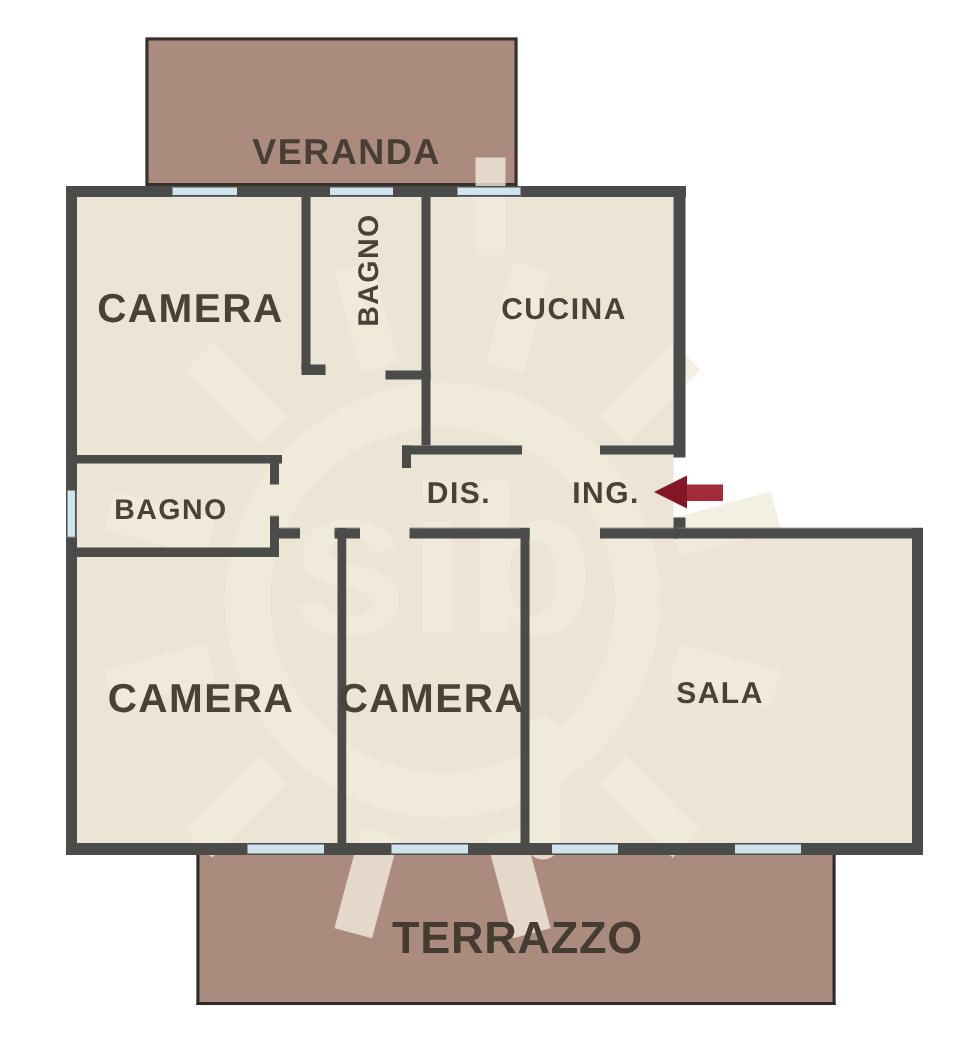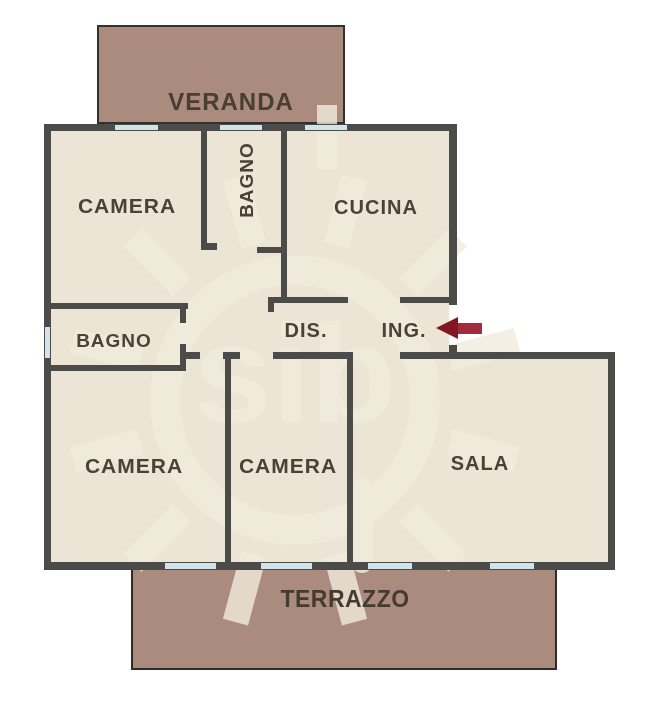--- a/index.html
+++ b/index.html
@@ -28,29 +28,29 @@
   .wm-hook{left:56px;top:78px;width:22px;height:95px;border-radius:12px;}
   
   .wall{position:absolute;background:var(--wall,#4b4b49);z-index:3;}
   
   .win{position:absolute;background:var(--window,#cfe4ed);z-index:4;box-sizing:border-box;}
   .win-h{border-top:1px solid var(--wall,#4b4b49);border-bottom:1px solid var(--wall,#4b4b49);}
   .win-v{border-left:1px solid var(--wall,#4b4b49);border-right:1px solid var(--wall,#4b4b49);}
   
   .lbl{position:absolute;z-index:5;transform:translate(-50%,-50%);white-space:nowrap;
        font-weight:bold;color:var(--label,#4a4138);letter-spacing:1px;}
-  .lbl-camera{font-size:21px;}
+  .lbl-camera{font-size:27px;}
   .lbl-bagno-top{left:247px;top:180px;font-size:19px;transform:translate(-50%,-50%) rotate(-90deg);}
   .lbl-cucina{left:376px;top:207px;font-size:20px;}
   .lbl-bagno-left{left:114px;top:341px;font-size:19px;}
   .lbl-dis{left:295px;top:330px;font-size:20px;padding-left:22px;}
   .lbl-ing{left:404px;top:330px;font-size:20px;}
   .lbl-sala{left:480px;top:463px;font-size:20px;}
   .lbl-veranda{left:231px;top:74px;font-size:24px;color:#473e35;margin-top:28px;}
-  .lbl-terrazzo{left:345px;top:599px;font-size:23px;color:#443b31;letter-spacing:.5px;}
+  .lbl-terrazzo{left:345px;top:626px;font-size:30px;color:#443b31;letter-spacing:.5px;}
   
   .arrow-head{position:absolute;z-index:6;left:436px;top:317px;width:0;height:0;
     border-top:11px solid transparent;border-bottom:11px solid transparent;
     border-right:22px solid var(--arrowhead,#841726);}
   .arrow-shaft{position:absolute;z-index:6;left:458px;top:323px;width:24px;height:11px;
     background:var(--arrow,#a32c3c);}
 </style>
 </head>
 <body>
 

